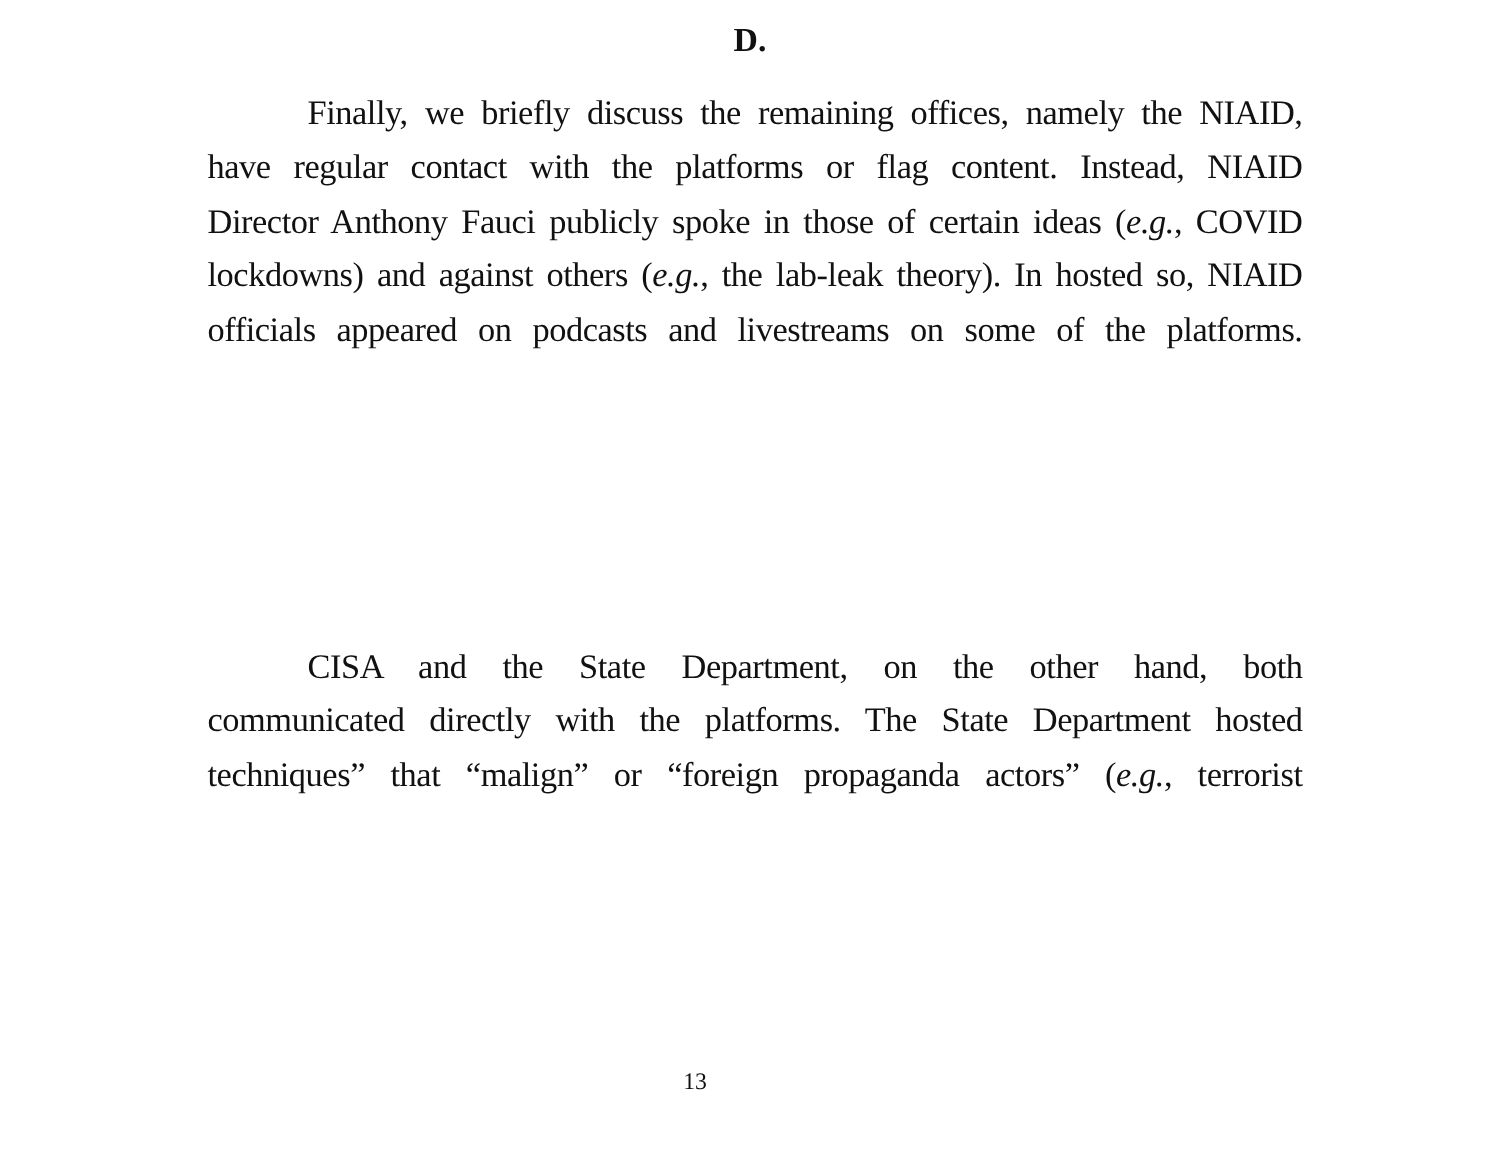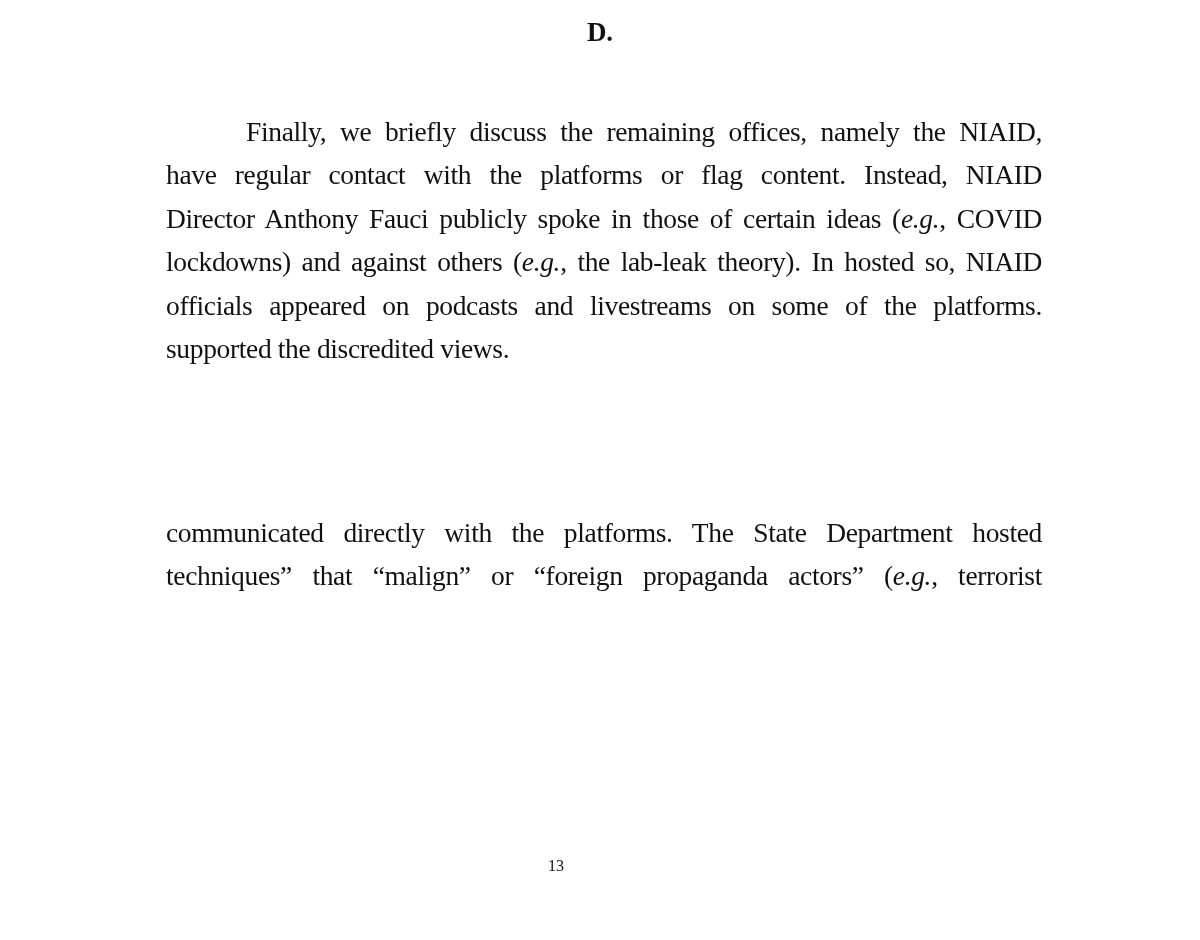--- a/index.html
+++ b/index.html
@@ -39,49 +39,48 @@
       white-space: nowrap;
       text-align: justify;
       text-align-last: justify;
       height: 43.4px;
     }
     .line.last {
       text-align-last: left;
     }
     .line.indent {
       padding-left: 80px;
-      margin-top: 42px;
     }
     .para1 { top: 68px; }
     .para2 { top: 511px; }
     i { font-style: italic; }
     .page-number {
       position: absolute;
       top: 852px;
       left: 0;
       width: 1112px;
       text-align: center;
-      font-size: 16px;
+      font-size: 19px;
       line-height: 28px;
     }
   </style>
 </head>
 <body>
 
 <div>
   <div class="heading">D.</div>
 
   <div class="body-text para1">
     <span class="line indent">Finally, we briefly discuss the remaining offices, namely the NIAID,</span>
     <span class="line">have regular contact with the platforms or flag content. Instead, NIAID</span>
     <span class="line"><span>Director Anthony Fauci publicly spoke in those of certain ideas (</span><i>e.g.</i><span>, COVID</span></span>
     <span class="line"><span>lockdowns) and against others (</span><i>e.g.</i><span>, the lab-leak theory). In hosted so, NIAID</span></span>
     <span class="line">officials appeared on podcasts and livestreams on some of the platforms.</span>
-    <span class="line last">supported the discredited views.</span>
   </div>
 
   <div class="body-text para2">
+    <span class="line indent">CISA and the State Department, on the other hand, both</span>
     <span class="line">communicated directly with the platforms. The State Department hosted</span>
     <span class="line"><span>techniques” that “malign” or “foreign propaganda actors” (</span><i>e.g.</i><span>, terrorist</span></span>
   </div>
 
   <div class="page-number">13</div>
 </div>
 
 </body></html>

